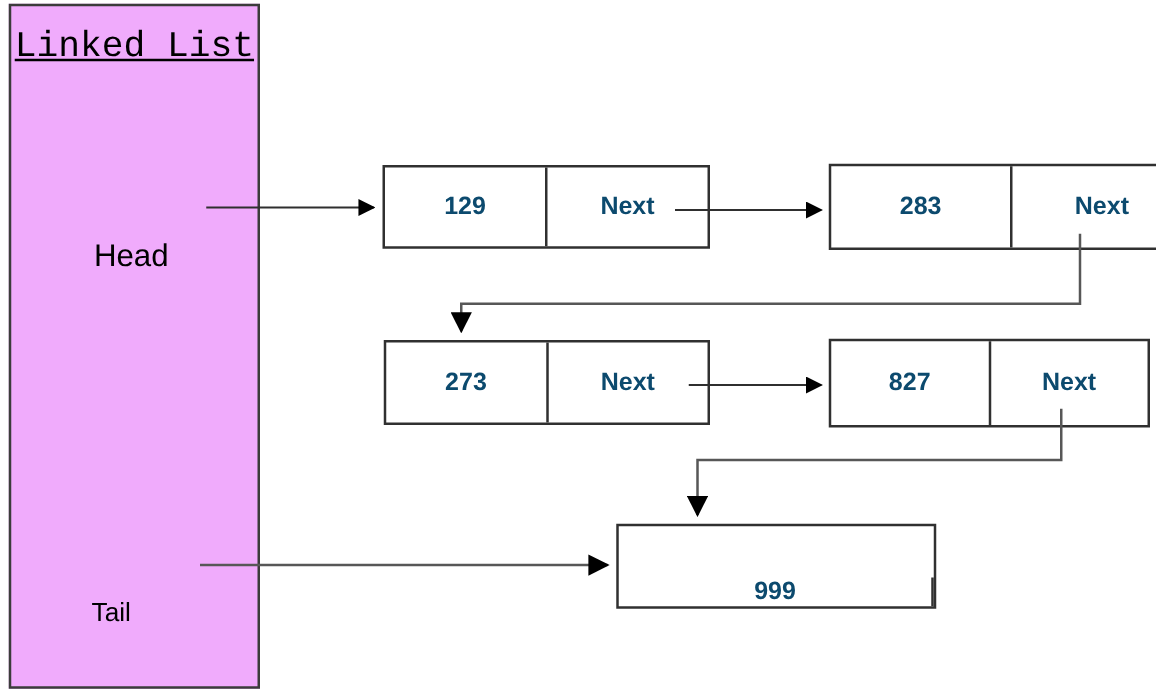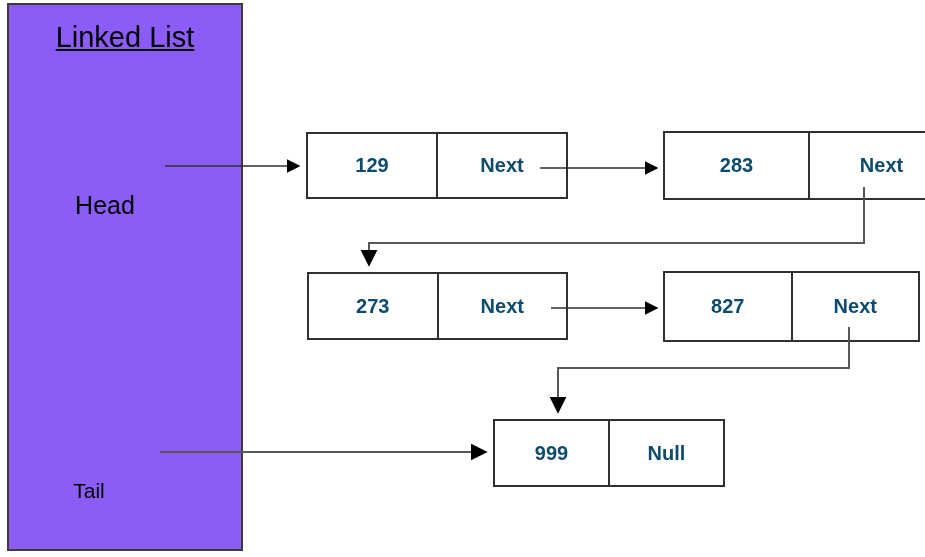--- a/index.html
+++ b/index.html
@@ -13,25 +13,26 @@
     height: 557px;
     background: #ffffff;
     font-family: "Liberation Sans", sans-serif;
     color: #000000;
     overflow: hidden;
   }
   .panel {
     position: absolute;
     left: 7px;
     top: 3px;
-    width: 236px;
+    width: 201px;
     height: 548px;
     border: 2px solid #3b3b3b;
     box-sizing: border-box;
-    background: #8b5cf6;
+    background: #f0abfc;
+    font-family: Liberation Mono, monospace;
   }
   .panel-title {
     margin-top: 16px;
     text-align: center;
     font-size: 29px;
     text-decoration: underline;
     color: #000000;
     white-space: nowrap;
   }
   .side-label {
@@ -115,23 +116,22 @@
   <div class="node" style="left:307px; top:272px; width:261px; height:68px;">
     <div class="cell value">273</div>
     <div class="cell pointer">Next</div>
   </div>
 
   <div class="node" style="left:663px; top:271px; width:257px; height:71px;text-align:center;">
     <div class="cell value">827</div>
     <div class="cell pointer">Next</div>
   </div>
 
-  <div class="node" style="left:493px; top:419px; width:232px; height:68px;">
+  <div class="node" style="left:493px; top:419px; width:256px; height:68px;align-items:flex-end;">
     <div class="cell value">999</div>
-    <div class="cell pointer">Null</div>
   </div>
 
   <svg class="wires" viewBox="0 0 925 557" xmlns="http://www.w3.org/2000/svg">
     <defs>
       <marker id="arrowhead" viewBox="0 0 10 10" refX="9" refY="5" markerWidth="8.5" markerHeight="8.5" orient="auto-start-reverse">
         <path d="M0,0 L10,5 L0,10 z" fill="#000000"></path>
       </marker>
     </defs>
 
     <path class="arrow-dark" d="M165,166 L299,166" marker-end="url(#arrowhead)"></path>

